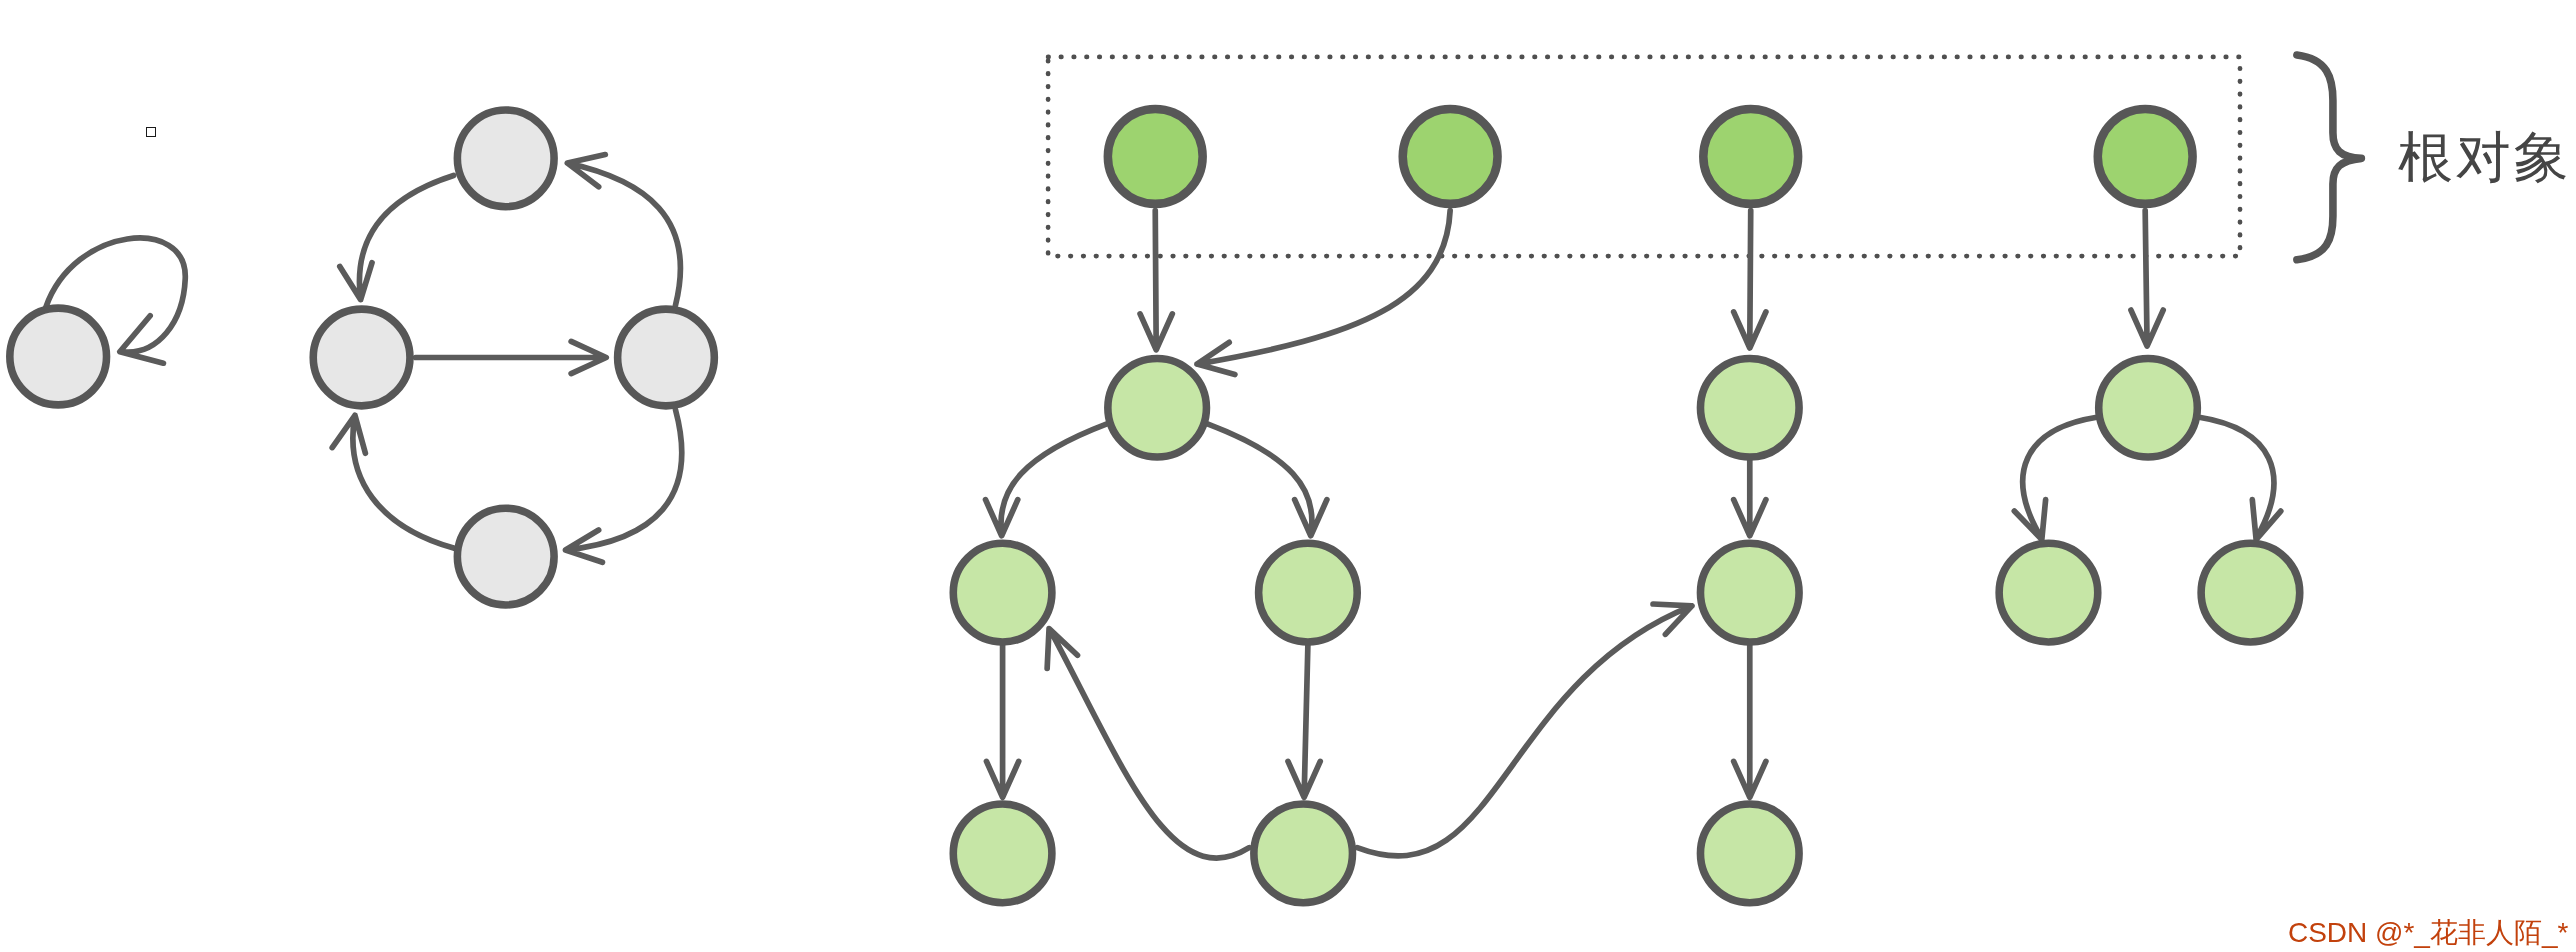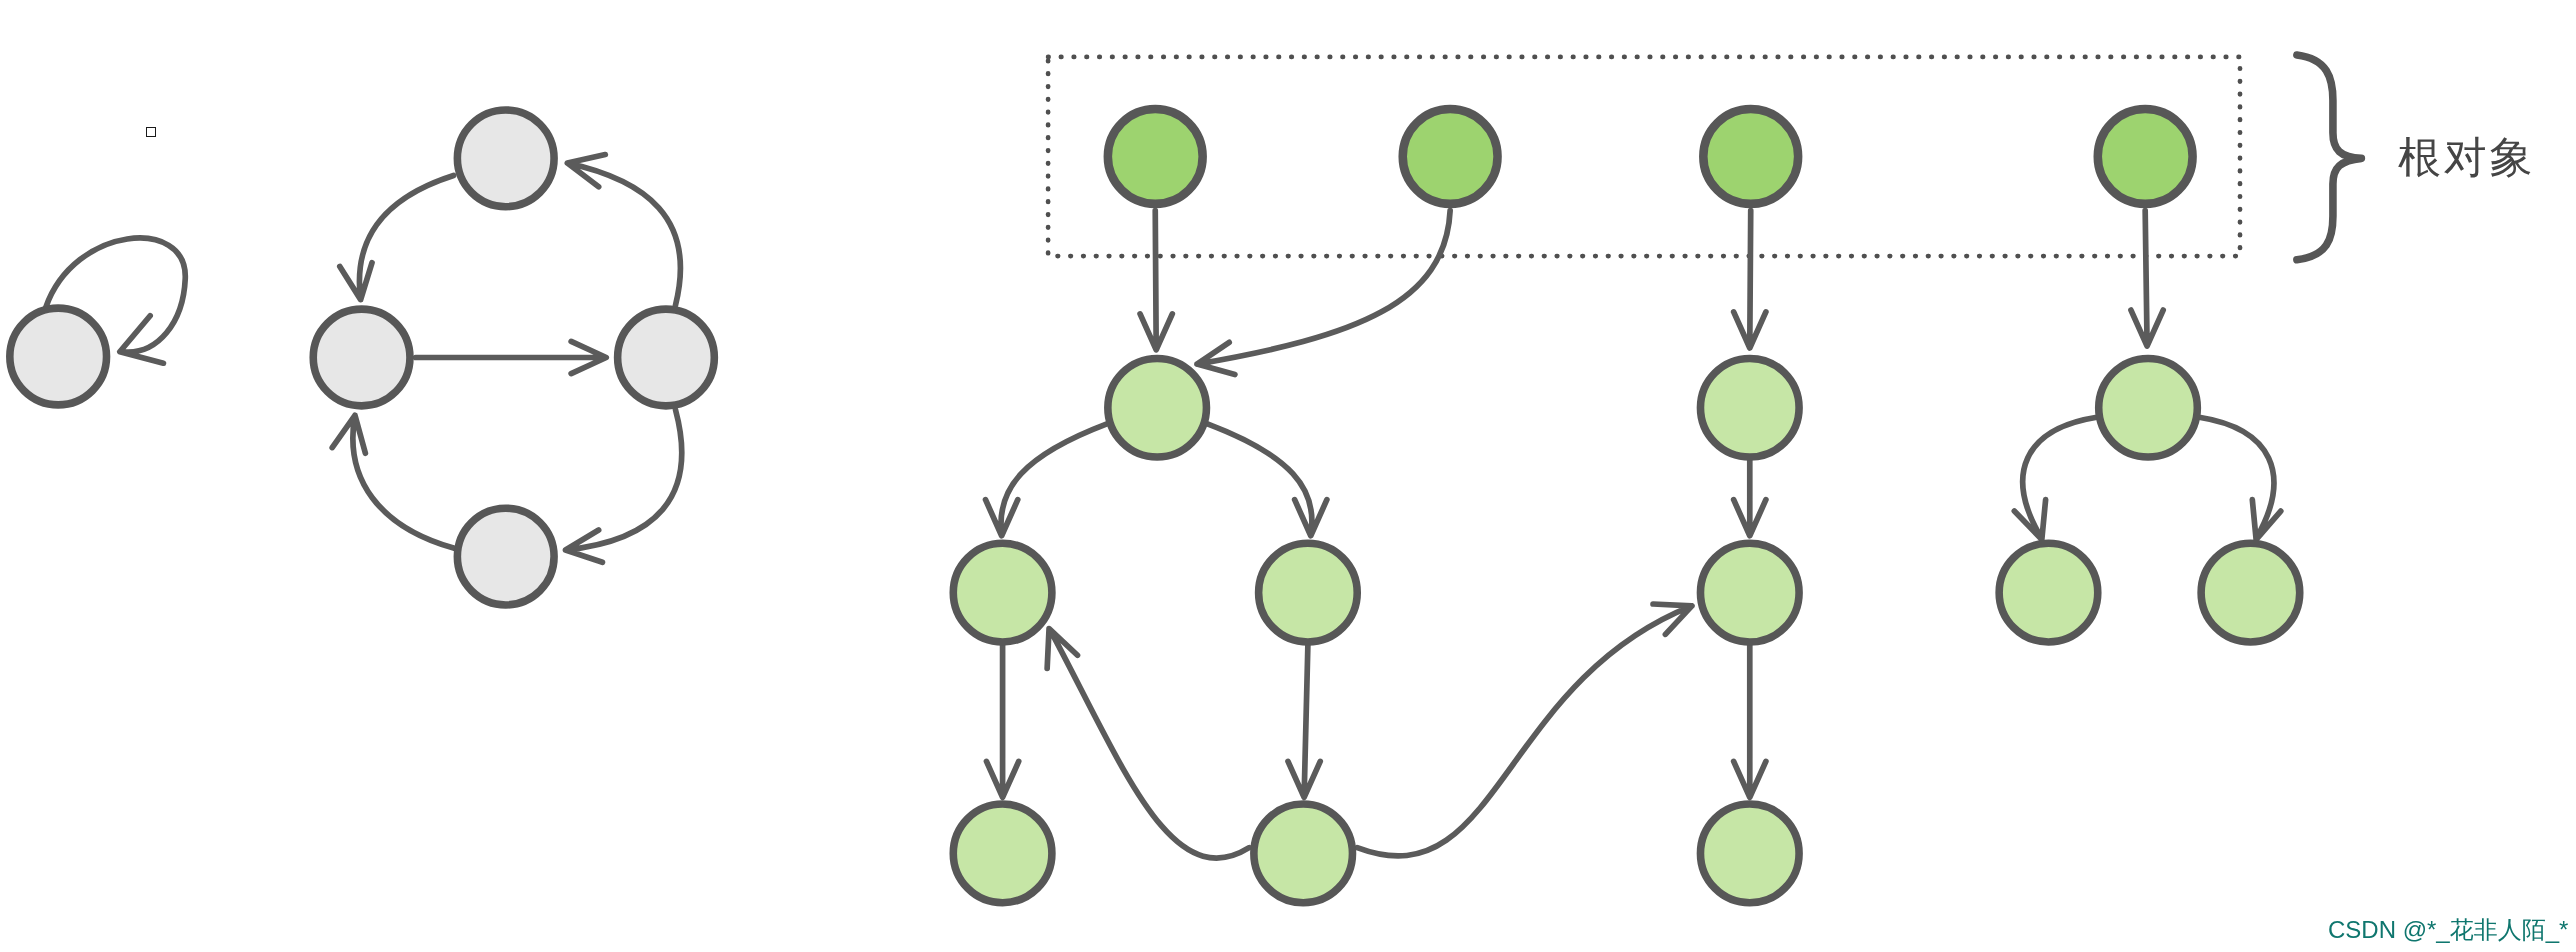--- a/index.html
+++ b/index.html
@@ -14,32 +14,32 @@
   .diagram-svg {
     position: absolute;
     left: 0; top: 0;
     width: 2576px;
     height: 952px;
   }
   .root-label {
     position: absolute;
     left: 2398px;
     top: 128px;
-    font-size: 43px;
+    font-size: 55px;
     line-height: 59px;
     letter-spacing: 2.8px;
     color: #454545;
     white-space: nowrap;
   }
   .watermark {
     position: absolute;
     right: 7.6px;
     top: 914px;
-    font-size: 24px;
-    color: #0f766e;
+    font-size: 28px;
+    color: #c2410c;
     white-space: nowrap;
   }
   .tiny-square {
     position: absolute;
     left: 146px;
     top: 127px;
     width: 10.4px;
     height: 10.4px;
     border: 1.9px solid #1a1a1a;
     background: #ffffff;

